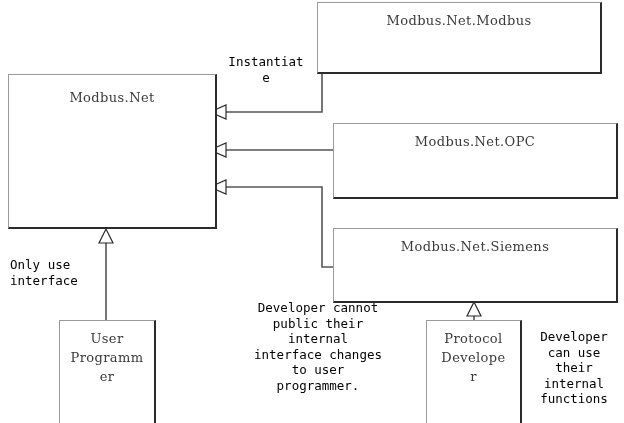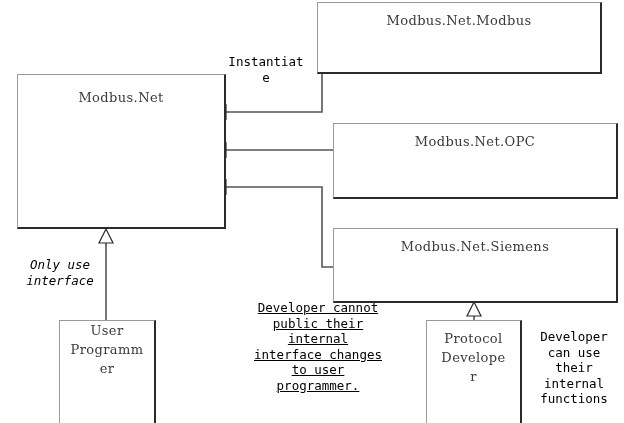--- a/index.html
+++ b/index.html
@@ -47,21 +47,21 @@
   }
   .note {
     position: absolute;
     color: #000000;
     font-family: "DejaVu Sans Mono", "Liberation Mono", monospace;
     font-size: 12.5px;
     line-height: 15.5px;
     white-space: pre-line;
   }
   .note.center { text-align: center; }
-  .note.left { text-align: center; font-style: italic; }
+  .note.left { text-align: left; }
 </style>
 </head>
 <body>
 
 <div id="canvas">
 
   <svg class="layer" viewBox="0 0 624 423">
     <g stroke="#555555" stroke-width="1.6" fill="none">
 
       <path d="M 219 112 L 322 112 L 322 42 L 333 42"></path>
@@ -77,55 +77,55 @@
 
     <g fill="#ffffff" stroke="#2b2b2b" stroke-width="1.2">
       <polygon points="210,112 226,105 226,119"></polygon>
       <polygon points="210,150 226,143 226,157"></polygon>
       <polygon points="210,187 226,180 226,194"></polygon>
       <polygon points="106,229 99,243 113,243"></polygon>
       <polygon points="474,302 467,316 481,316"></polygon>
     </g>
   </svg>
 
-  <div class="box" style="left:17px; top:74px; width:209px; height:155px;padding-left:38px;">
+  <div class="box" style="left:8px; top:74px; width:209px; height:155px;padding-left:38px;">
     <div class="box-label" style="top:13px;">Modbus.Net</div>
   </div>
 
   <div class="box" style="left:317px; top:2px; width:285px; height:72px;">
     <div class="box-label" style="top:8px;">Modbus.Net.Modbus</div>
   </div>
 
   <div class="box" style="left:333px; top:115px; width:285px; height:76px;margin-top:8px;">
     <div class="box-label" style="top:8px;">Modbus.Net.OPC</div>
   </div>
 
   <div class="box" style="left:333px; top:228px; width:285px; height:75px;">
     <div class="box-label" style="top:8px;">Modbus.Net.Siemens</div>
   </div>
 
   <div class="box" style="left:59px; top:320px; width:97px; height:115px;">
-    <div class="box-label" style="top:0;">User
+    <div class="box-label" style="top:8px;">User
 Programm
 er</div>
   </div>
 
   <div class="box" style="left:426px; top:320px; width:96px; height:115px;">
     <div class="box-label" style="top:8px;">Protocol
 Develope
 r</div>
   </div>
 
   <div class="note center" style="left:222px; top:54px; width:88px;text-align:center;">Instantiat
 e</div>
 
   <div class="note left" style="left:10px; top:257px; width:100px;">Only use
 interface</div>
 
-  <div class="note center" style="left:238px; top:300px; width:160px;text-decoration:underline;">Developer cannot
+  <div class="note center" style="left:238px; top:300px; width:160px;">Developer cannot
 public their
 internal
 interface changes
 to user
 programmer.</div>
 
   <div class="note center" style="left:528px; top:329px; width:92px;">Developer
 can use
 their
 internal

